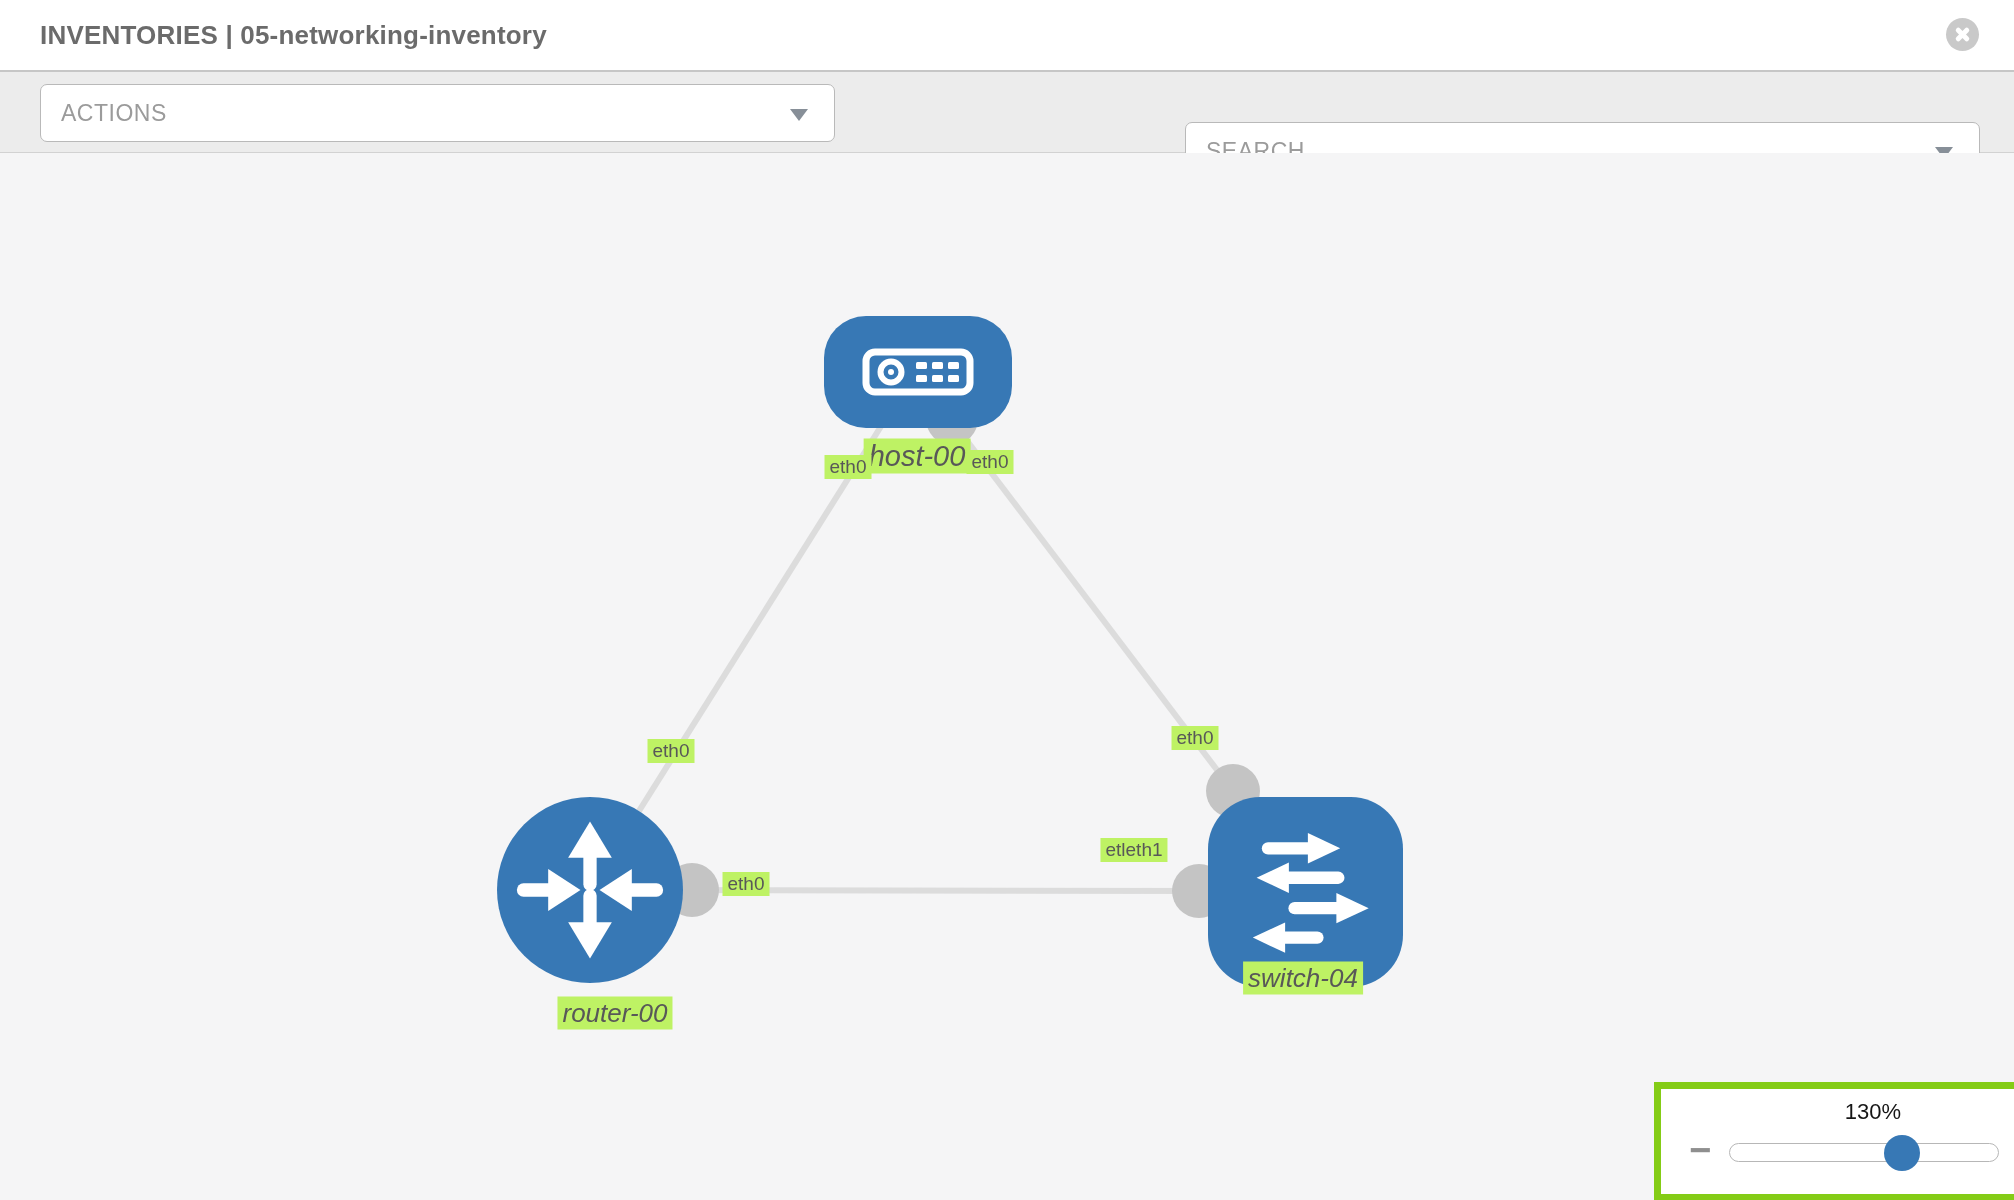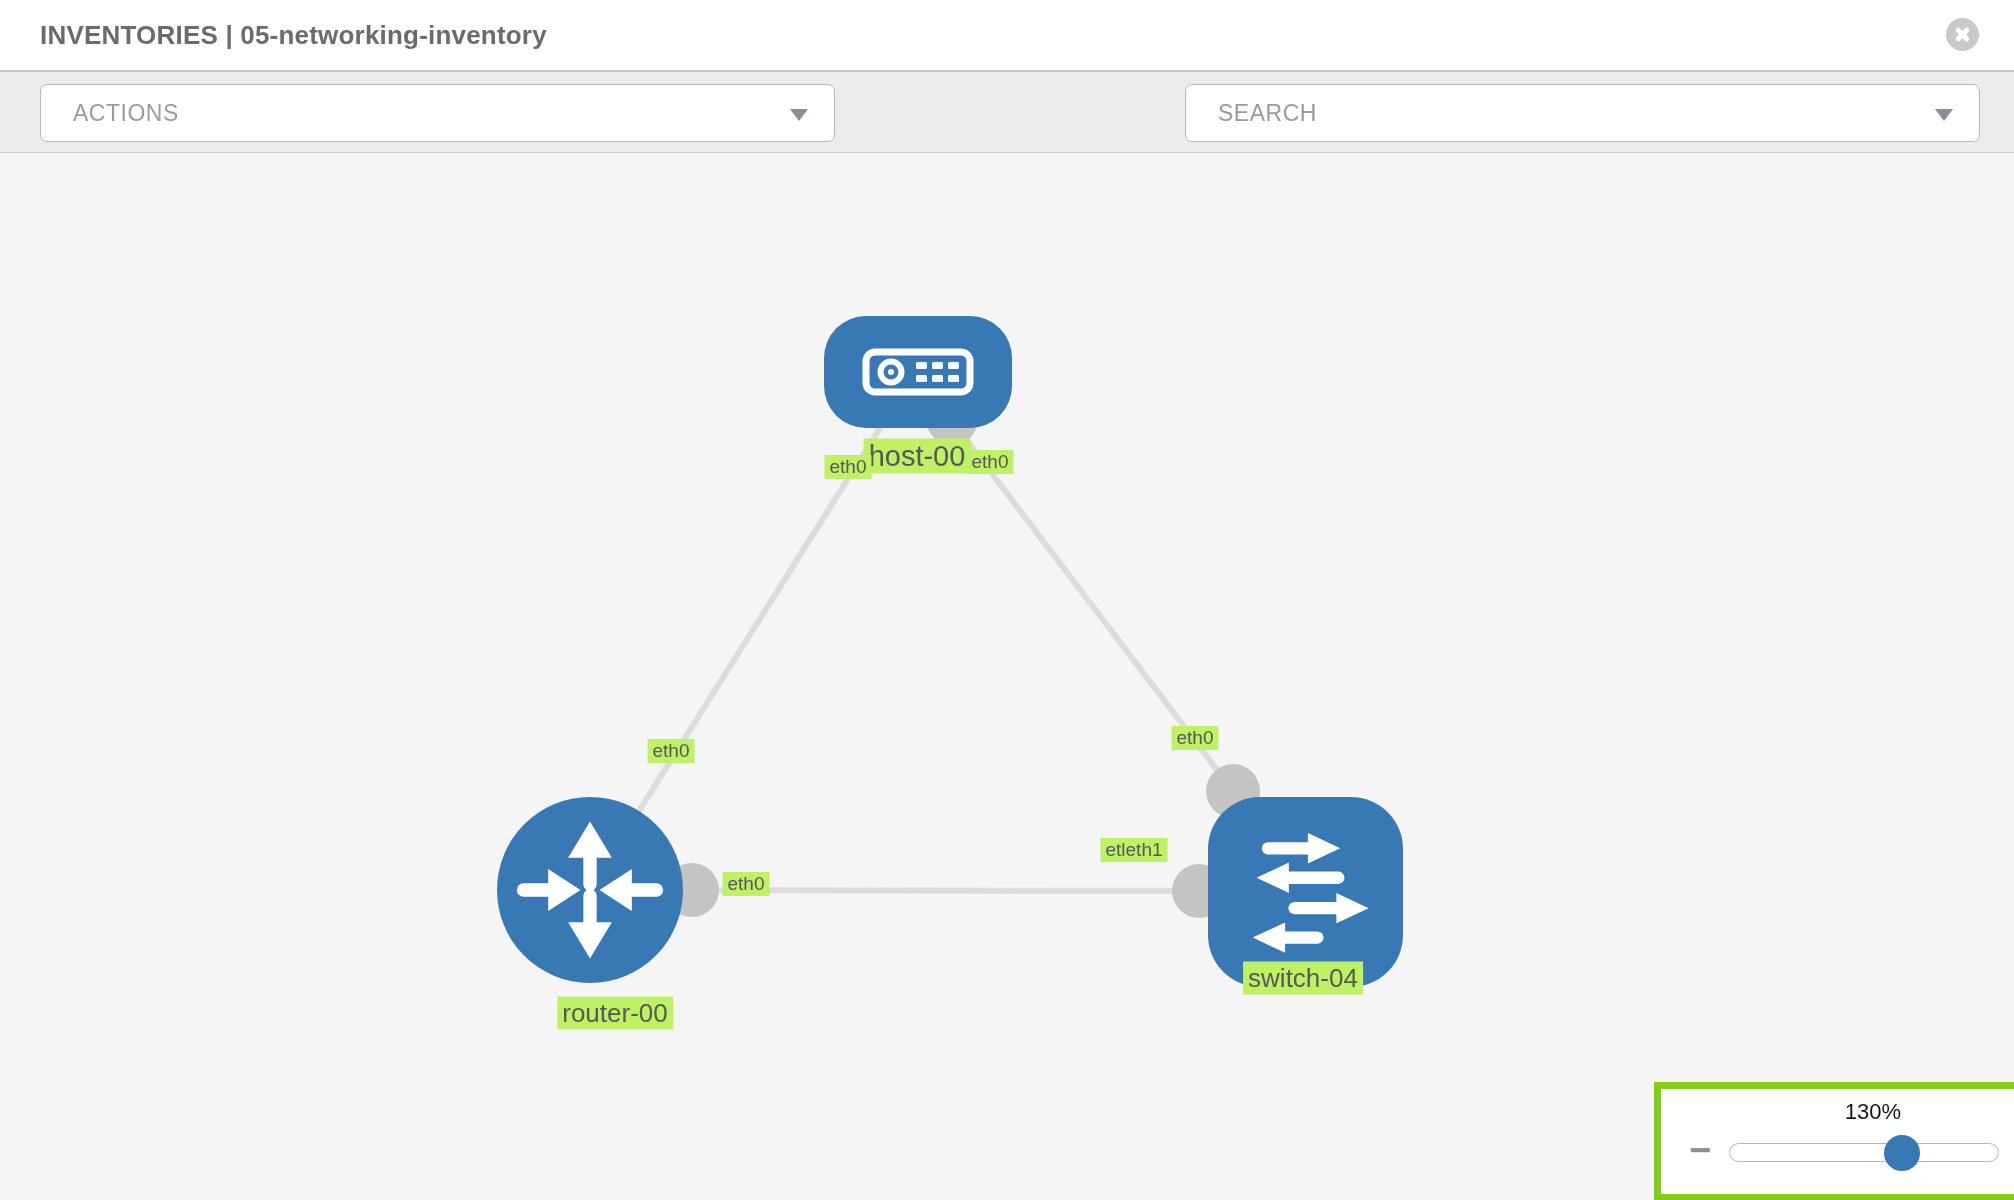--- a/index.html
+++ b/index.html
@@ -17,43 +17,43 @@
   .close-btn .bar { position:absolute; left:8px; top:14px; width:17px; height:5px;
                     background:#fff; border-radius:2.5px; }
   .close-btn .bar.b1 { transform:rotate(45deg); }
   .close-btn .bar.b2 { transform:rotate(-45deg); }
 
   
   .toolbar { position:absolute; top:72px; left:0; width:100%; height:81px; background:#ececec;
              border-bottom:1px solid #d2d2d2; }
   .select-box { position:absolute; top:12px; height:58px; background:#fff;
                 border:1.5px solid #b9b9b9; border-radius:7px; display:flex; align-items:center;
-                padding:0 32px; cursor:pointer; }
+                padding:0 20px; cursor:pointer; }
   .select-box .sel-label { font-size:23px; color:#9b9b9b; letter-spacing:0.5px; }
   .caret { position:absolute; right:26px; top:24px; width:0; height:0;
            border-left:9px solid transparent; border-right:9px solid transparent;
            border-top:12px solid #878f98; }
   .actions-box { left:40px; width:795px; }
-  .search-box { left:1185px; width:795px; }
+  .search-box { left:1185px; width:795px;margin-top:38px; }
   .tool-icon-btn { position:absolute; top:98px; width:36px; height:36px; cursor:pointer; }
   .tool-icon-btn svg { width:100%; height:100%; }
 
   
   .canvas { position:absolute; top:153px; left:0; width:2014px; height:1047px; background:#f5f5f6; }
   .links-layer { position:absolute; left:0; top:0; width:2014px; height:1047px; }
 
   .node { position:absolute; background:#3778b5; display:flex; align-items:center; justify-content:center; cursor:pointer; }
   .node svg { pointer-events:none; }
   .node-host { left:824px; top:163px; width:188px; height:112px; border-radius:42px; }
   .node-router { left:497px; top:644px; width:186px; height:186px; border-radius:50%; }
   .node-switch { left:1208px; top:644px; width:195px; height:190px; border-radius:52px; }
 
   .g-label { position:absolute; transform:translate(-50%,-50%); background:#bef264; color:#585858;
              white-space:nowrap; padding:1px 5px; z-index:5; }
-  .node-label { font-size:26px; }
+  .node-label { font-size:26px;font-style:italic; }
   .node-label.host { font-size:29px; }
   .if-label { font-size:19px; }
 
   
   .zoom-panel { position:absolute; left:1622px; top:929px; width:438px; height:119px;
                 background:#fff; border:7px solid #84cc16;margin-left:32px; }
   .zoom-value { position:absolute; left:0; top:10px; width:100%; text-align:center;
                 font-size:22px; color:#161616; }
   .zoom-minus, .zoom-plus { position:absolute; font-size:38px; font-weight:bold; color:#8f8f8f;
                 line-height:38px; cursor:pointer; user-select:none; }

